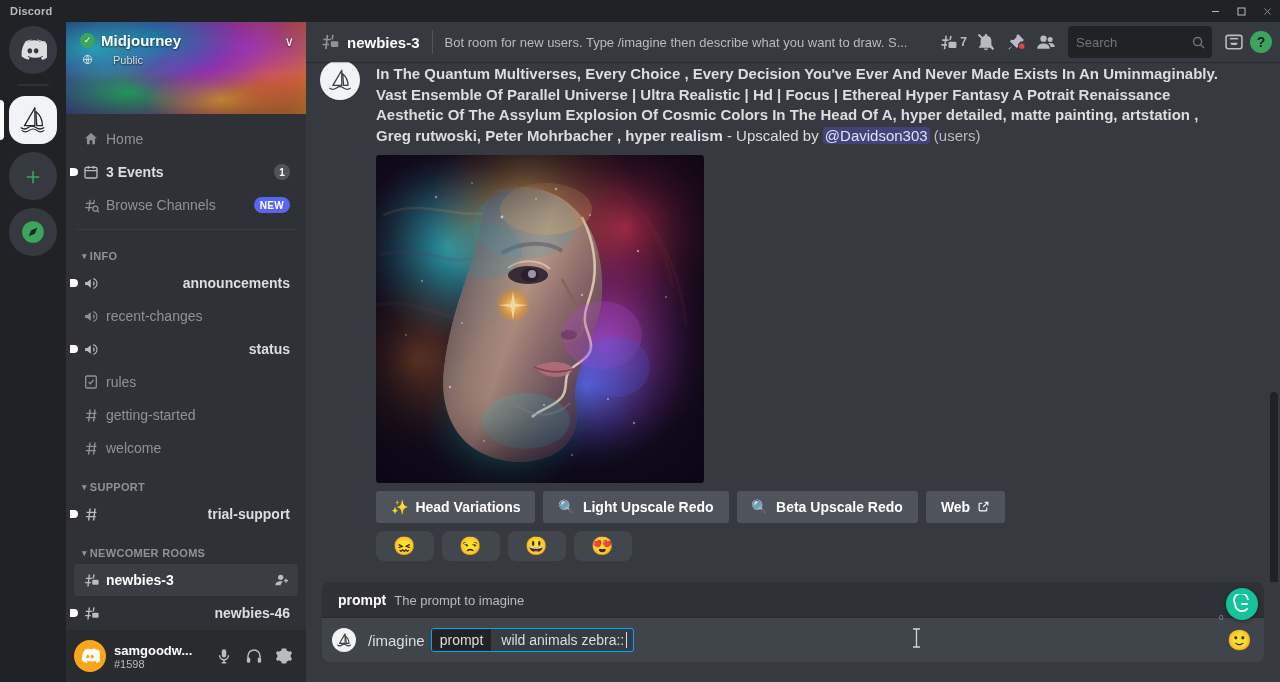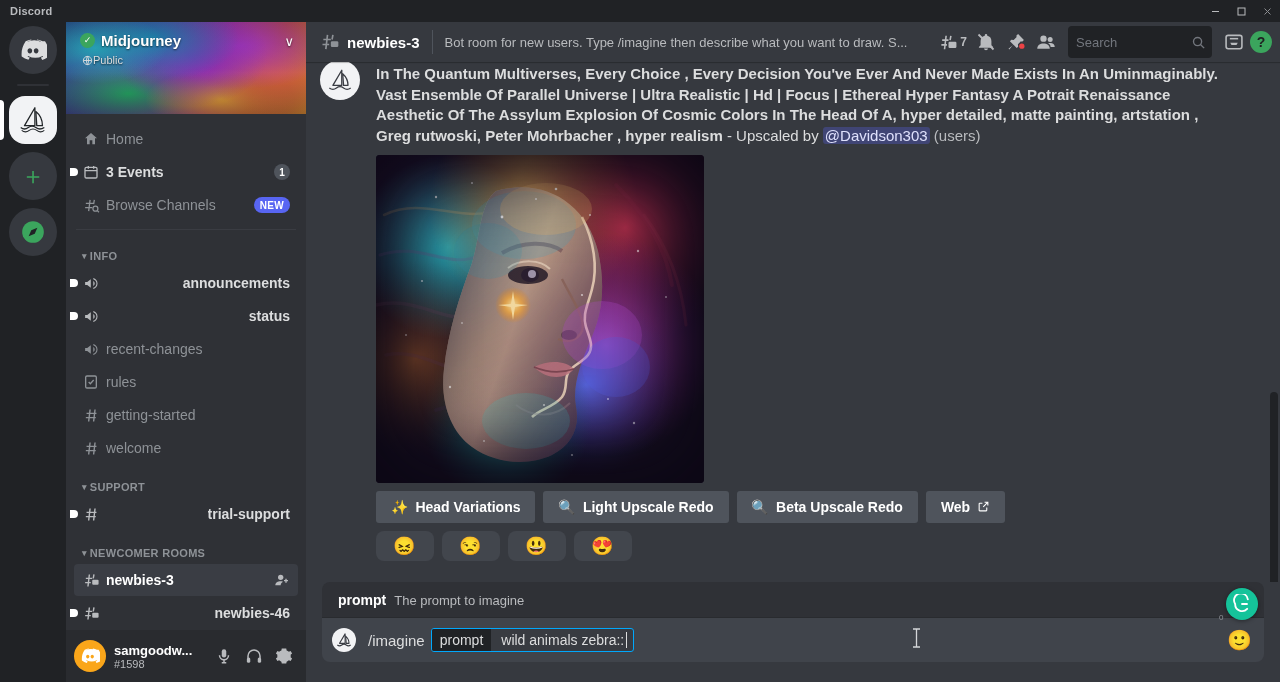--- a/index.html
+++ b/index.html
@@ -59,21 +59,21 @@
       linear-gradient(115deg, #2a4b8f 0%, #6a2fa0 35%, #a03594 58%, #c2503f 78%, #d78a35 100%);
   }
   .banner-shade { position: absolute; inset: 0; background: linear-gradient(180deg, rgba(0,0,0,.18) 0%, rgba(0,0,0,.05) 55%, rgba(0,0,0,.28) 100%); }
   .banner-inner { position: absolute; left: 0; right: 0; top: 10px; padding: 0 12px 0 14px; display: flex; align-items: flex-start; }
   .srv-name-row { display: flex; align-items: center; gap: 6px; }
   .verified-badge {
     width: 15px; height: 15px; border-radius: 50%; background: #3ba55d;
     display: flex; align-items: center; justify-content: center; color: #fff; font-size: 9px; line-height: 1;
   }
   .srv-name { color: #fff; font-size: 15px; font-weight: bold; text-shadow: 0 1px 2px rgba(0,0,0,.6); }
-  .srv-sub { display: flex; align-items: flex-end; gap: 0; margin-top: 5px; margin-left: 2px; }
+  .srv-sub { display: flex; align-items: flex-start; gap: 20px; margin-top: 5px; margin-left: 2px; }
   .srv-sub-text { color: #dcddde; font-size: 11px; text-shadow: 0 1px 2px rgba(0,0,0,.7); }
   .banner-chevron { margin-left: auto; color: #fff; font-size: 13px; text-shadow: 0 1px 2px rgba(0,0,0,.6); padding-top: 2px; }
 
   .chan-scroll { flex: 1 1 auto; overflow: hidden; padding: 8px 0 0 0; min-height: 0; }
   .chan-row {
     position: relative; height: 32px; margin: 1px 8px; padding: 0 8px; border-radius: 4px;
     display: flex; align-items: center; gap: 6px; color: #8e9297; font-size: 14px; cursor: pointer;
   }
   .chan-row.bold { color: #dcddde; font-weight: bold; justify-content: space-between; }
   .chan-row.active { background: #3a3d44; color: #fff; font-weight: bold; }
@@ -333,37 +333,37 @@
         <div class="chan-row bold">
           <span class="unread-dot"></span>
           <span class="ico">
             <svg width="17" height="17" viewBox="0 0 24 24" fill="#b9bbbe">
                 <path d="M3 10v4h3l5 4V6L6 10H3zm13.5 2c0-1.5-.8-2.8-2-3.4v6.8c1.2-.6 2-1.9 2-3.4zM14.5 4.2v1.7c2.6.8 4.5 3.2 4.5 6.1s-1.9 5.3-4.5 6.1v1.7c3.5-.9 6-4 6-7.8s-2.5-6.9-6-7.8z"></path>
               </svg>
           </span>
           <span class="chan-label">announcements</span>
         </div>
 
+        <div class="chan-row">
+          <span class="ico">
+            <svg width="17" height="17" viewBox="0 0 24 24" fill="#8e9297">
+                <path d="M3 10v4h3l5 4V6L6 10H3zm13.5 2c0-1.5-.8-2.8-2-3.4v6.8c1.2-.6 2-1.9 2-3.4zM14.5 4.2v1.7c2.6.8 4.5 3.2 4.5 6.1s-1.9 5.3-4.5 6.1v1.7c3.5-.9 6-4 6-7.8s-2.5-6.9-6-7.8z"></path>
+              </svg>
+          </span>
+          <span class="chan-label">recent-changes</span>
+        </div>
+
         <div class="chan-row bold">
           <span class="unread-dot"></span>
           <span class="ico">
             <svg width="17" height="17" viewBox="0 0 24 24" fill="#b9bbbe">
                 <path d="M3 10v4h3l5 4V6L6 10H3zm13.5 2c0-1.5-.8-2.8-2-3.4v6.8c1.2-.6 2-1.9 2-3.4zM14.5 4.2v1.7c2.6.8 4.5 3.2 4.5 6.1s-1.9 5.3-4.5 6.1v1.7c3.5-.9 6-4 6-7.8s-2.5-6.9-6-7.8z"></path>
               </svg>
           </span>
           <span class="chan-label">status</span>
-        </div>
-
-        <div class="chan-row">
-          <span class="ico">
-            <svg width="17" height="17" viewBox="0 0 24 24" fill="#8e9297">
-                <path d="M3 10v4h3l5 4V6L6 10H3zm13.5 2c0-1.5-.8-2.8-2-3.4v6.8c1.2-.6 2-1.9 2-3.4zM14.5 4.2v1.7c2.6.8 4.5 3.2 4.5 6.1s-1.9 5.3-4.5 6.1v1.7c3.5-.9 6-4 6-7.8s-2.5-6.9-6-7.8z"></path>
-              </svg>
-          </span>
-          <span class="chan-label">recent-changes</span>
         </div>
 
         <div class="chan-row">
           <span class="ico">
             <svg width="16" height="16" viewBox="0 0 24 24" fill="none" stroke="#8e9297" stroke-width="2">
                 <rect x="4" y="3" width="16" height="18" rx="2"></rect>
                 <path d="M8.5 12l2.5 2.5L16 9"></path>
               </svg>
           </span>
           <span class="chan-label">rules</span>

